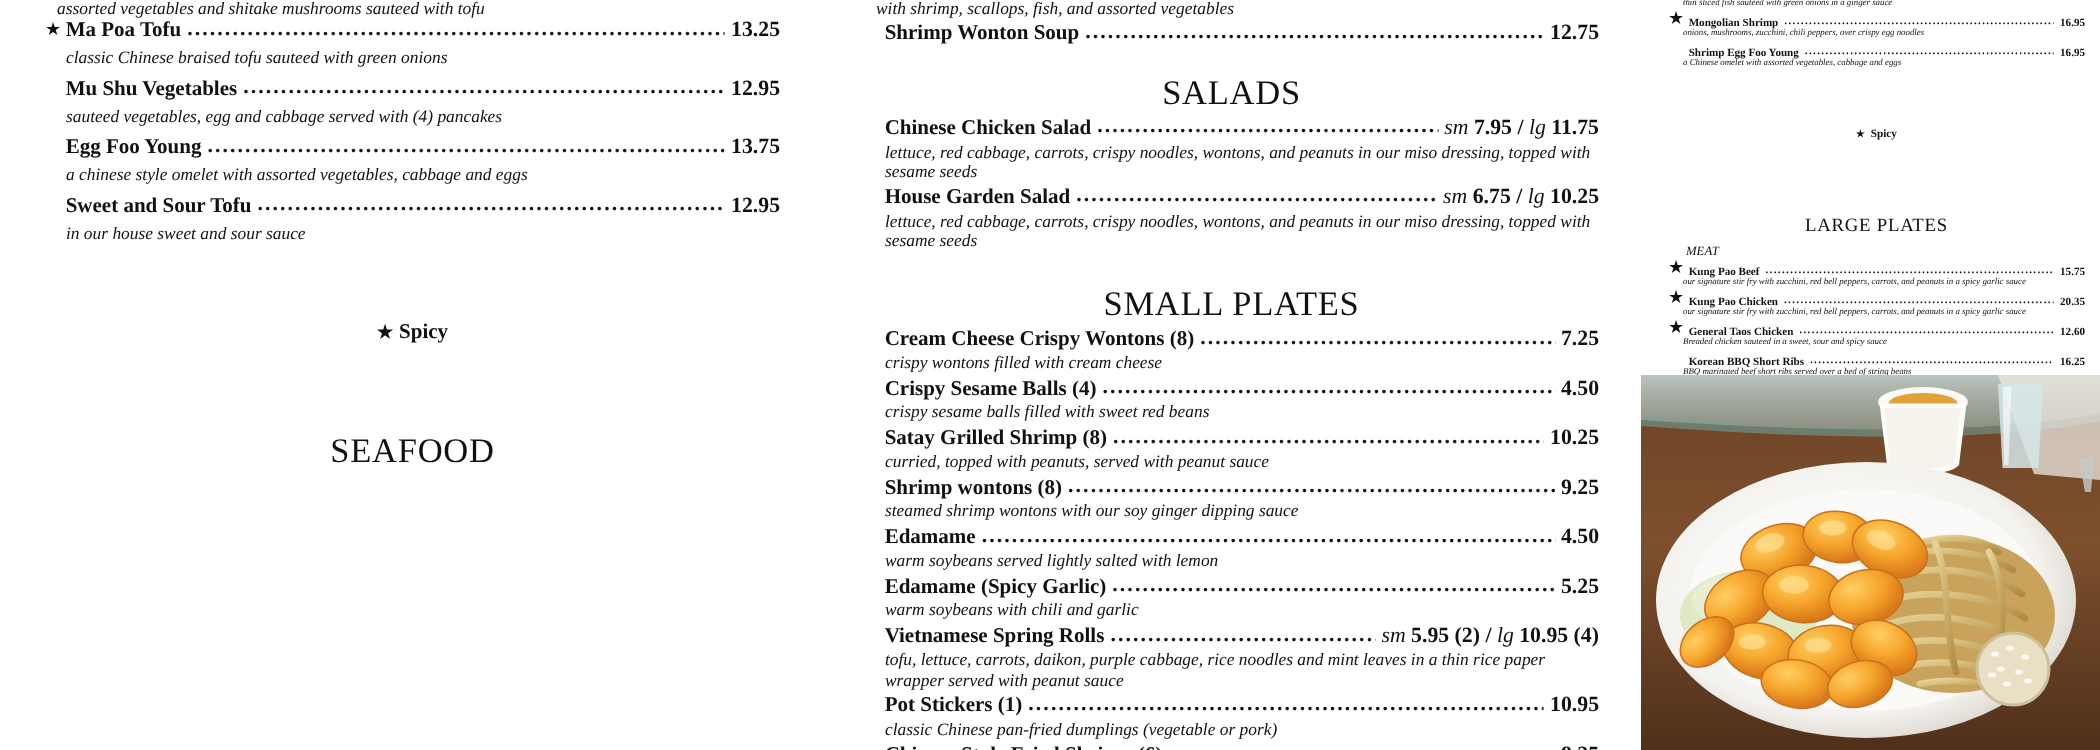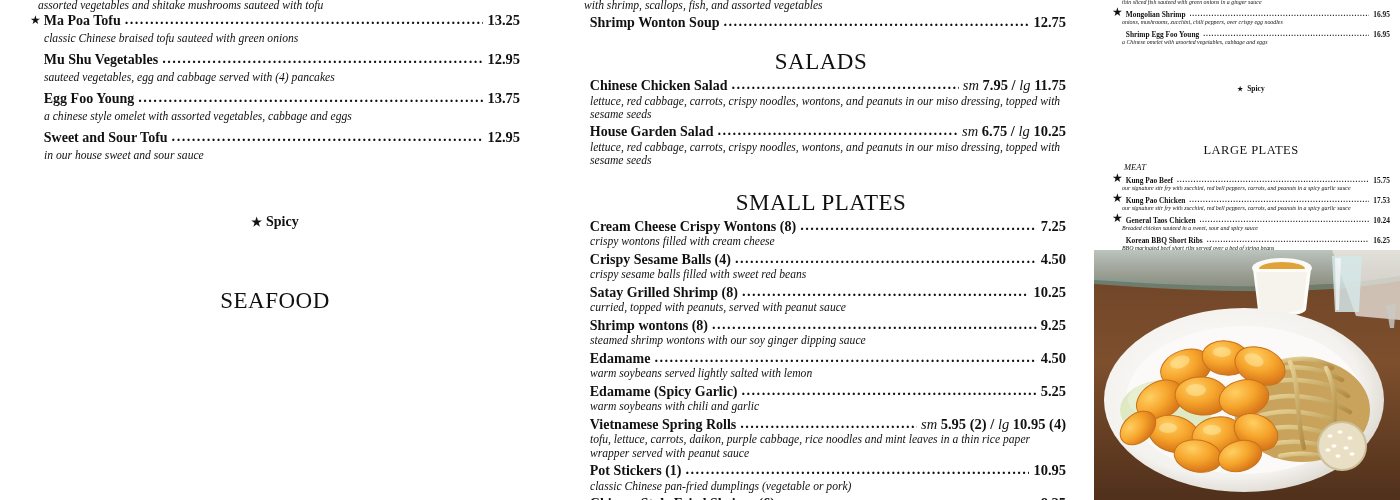--- a/index.html
+++ b/index.html
@@ -282,30 +282,30 @@
             <span class="dots">......................................................................................................................................................................................................</span>
             <span class="pr">15.75</span>
           </div>
           <div class="desc">our signature stir fry with zucchini, red bell peppers, carrots, and peanuts in a spicy garlic sauce</div>
         </div>
         <div class="row-block">
           <div class="item">
             <span class="star">★</span>
             <span class="nm">Kung Pao Chicken</span>
             <span class="dots">......................................................................................................................................................................................................</span>
-            <span class="pr">17.53</span>
+            <span class="pr">20.35</span>
           </div>
           <div class="desc">our signature stir fry with zucchini, red bell peppers, carrots, and peanuts in a spicy garlic sauce</div>
         </div>
         <div class="row-block">
           <div class="item">
             <span class="star">★</span>
             <span class="nm">General Taos Chicken</span>
             <span class="dots">......................................................................................................................................................................................................</span>
-            <span class="pr">10.24</span>
+            <span class="pr">12.60</span>
           </div>
           <div class="desc">Breaded chicken sauteed in a sweet, sour and spicy sauce</div>
         </div>
         <div class="row-block">
           <div class="item">
             <span class="star hidden">★</span>
             <span class="nm">Korean BBQ Short Ribs</span>
             <span class="dots">......................................................................................................................................................................................................</span>
             <span class="pr">16.25</span>
           </div>

